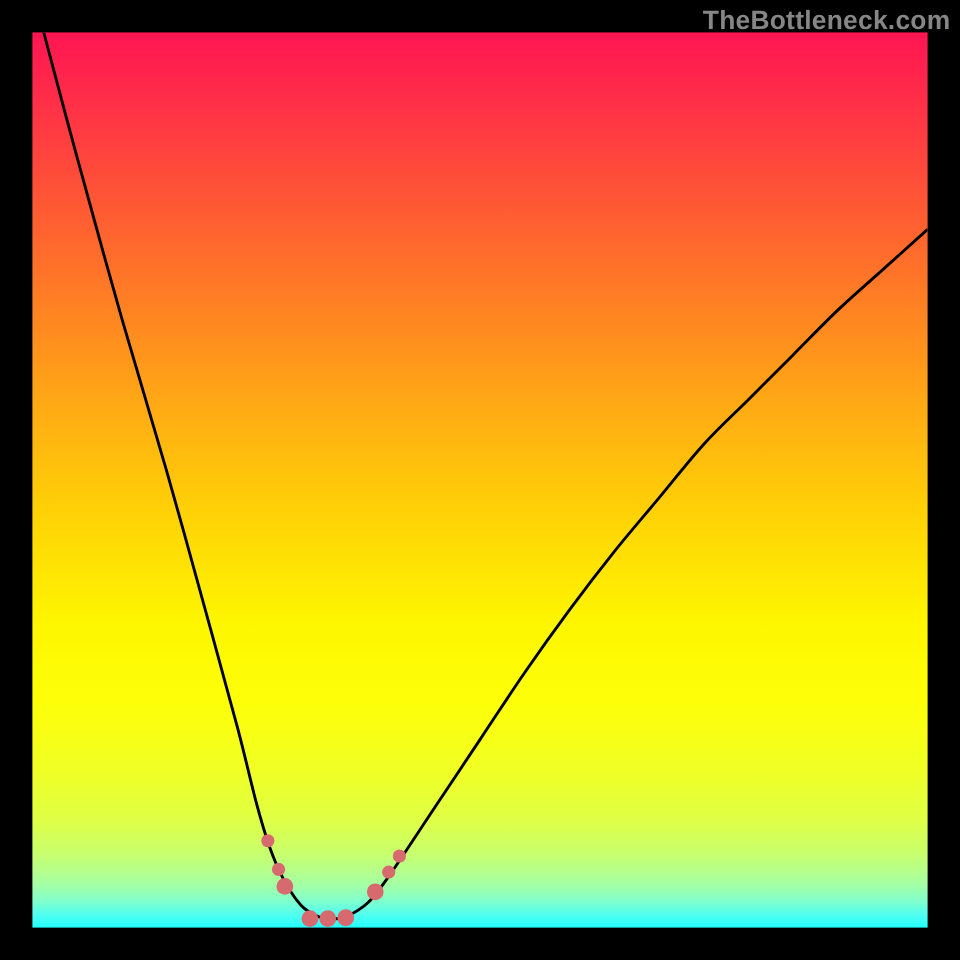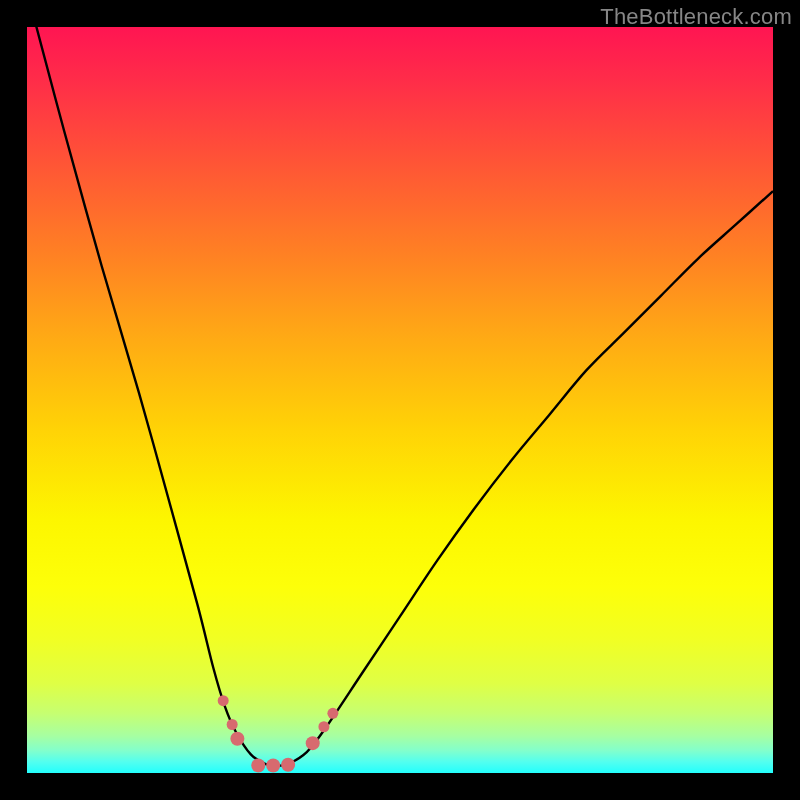--- a/index.html
+++ b/index.html
@@ -47,21 +47,21 @@
     pointer-events: none;
   }
   .watermark {
     position: absolute;
     top: 4px;
     right: 8px;
     font-family: Arial, Helvetica, sans-serif;
     font-size: 22px;
     color: #868686;
     letter-spacing: 0.2px;
-    font-weight: 400;
+    font-weight: 700;
   }
 </style>
 </head>
 <body>
 
 <div class="chart-container">
   <div class="plot-area"></div>
   <svg class="curve-svg" viewBox="0 0 746 746" preserveAspectRatio="none">
     <g id="curve-group">
         <path d="M 7.46 -7.460000000000036 C 12.433333333333334 11.18999999999998, 26.11 63.41000000000005, 37.300000000000004 104.44000000000005 C 48.49000000000001 145.47000000000006, 62.16666666666668 195.20333333333332, 74.60000000000001 238.71999999999997 C 87.03333333333335 282.2366666666666, 99.46666666666665 322.02333333333337, 111.89999999999999 365.54 C 124.33333333333333 409.0566666666667, 139.25333333333336 463.7633333333333, 149.20000000000002 499.82 C 159.14666666666668 535.8766666666667, 165.36333333333334 558.2566666666667, 171.58 581.88 C 177.79666666666668 605.5033333333333, 182.14833333333334 625.3966666666666, 186.5 641.56 C 190.85166666666666 657.7233333333332, 193.95999999999998 668.2916666666666, 197.69 678.86 C 201.42000000000002 689.4283333333334, 204.52833333333336 696.8883333333333, 208.88000000000002 704.97 C 213.23166666666668 713.0516666666667, 218.82666666666665 722.0036666666667, 223.79999999999998 727.35 C 228.7733333333333 732.6963333333333, 234.36833333333334 735.183, 238.72 737.048 C 243.07166666666666 738.913, 246.18000000000004 738.54, 249.91000000000003 738.54 C 253.64000000000001 738.54, 256.12666666666667 739.2860000000001, 261.09999999999997 737.048 C 266.07333333333327 734.81, 273.5333333333333 731.0799999999999, 279.75 725.112 C 285.9666666666667 719.144, 289.07500000000005 714.5436666666667, 298.40000000000003 701.24 C 307.725 687.9363333333333, 323.26666666666665 663.9399999999999, 335.7 645.29 C 348.1333333333333 626.64, 360.56666666666666 607.99, 373 589.34 C 385.43333333333334 570.69, 397.8666666666667 551.4183333333333, 410.3 533.39 C 422.73333333333335 515.3616666666667, 435.16666666666663 497.95500000000004, 447.59999999999997 481.17 C 460.0333333333333 464.385, 472.4666666666667 448.2216666666667, 484.90000000000003 432.68 C 497.33333333333337 417.1383333333333, 509.7666666666666 402.84000000000003, 522.1999999999999 387.92 C 534.6333333333332 373, 547.0666666666666 356.83666666666664, 559.5 343.15999999999997 C 571.9333333333334 329.4833333333333, 584.3666666666668 318.29333333333335, 596.8000000000001 305.86 C 609.2333333333333 293.4266666666667, 621.6666666666667 280.99333333333334, 634.1 268.56 C 646.5333333333333 256.12666666666667, 658.9666666666667 243.07166666666666, 671.4 231.26 C 683.8333333333333 219.44833333333332, 696.2666666666667 208.88000000000005, 708.6999999999999 197.69000000000005 C 721.1333333333332 186.50000000000006, 739.7833333333333 169.715, 746 164.12 " fill="none" stroke="#000000" stroke-width="2.4"></path>

